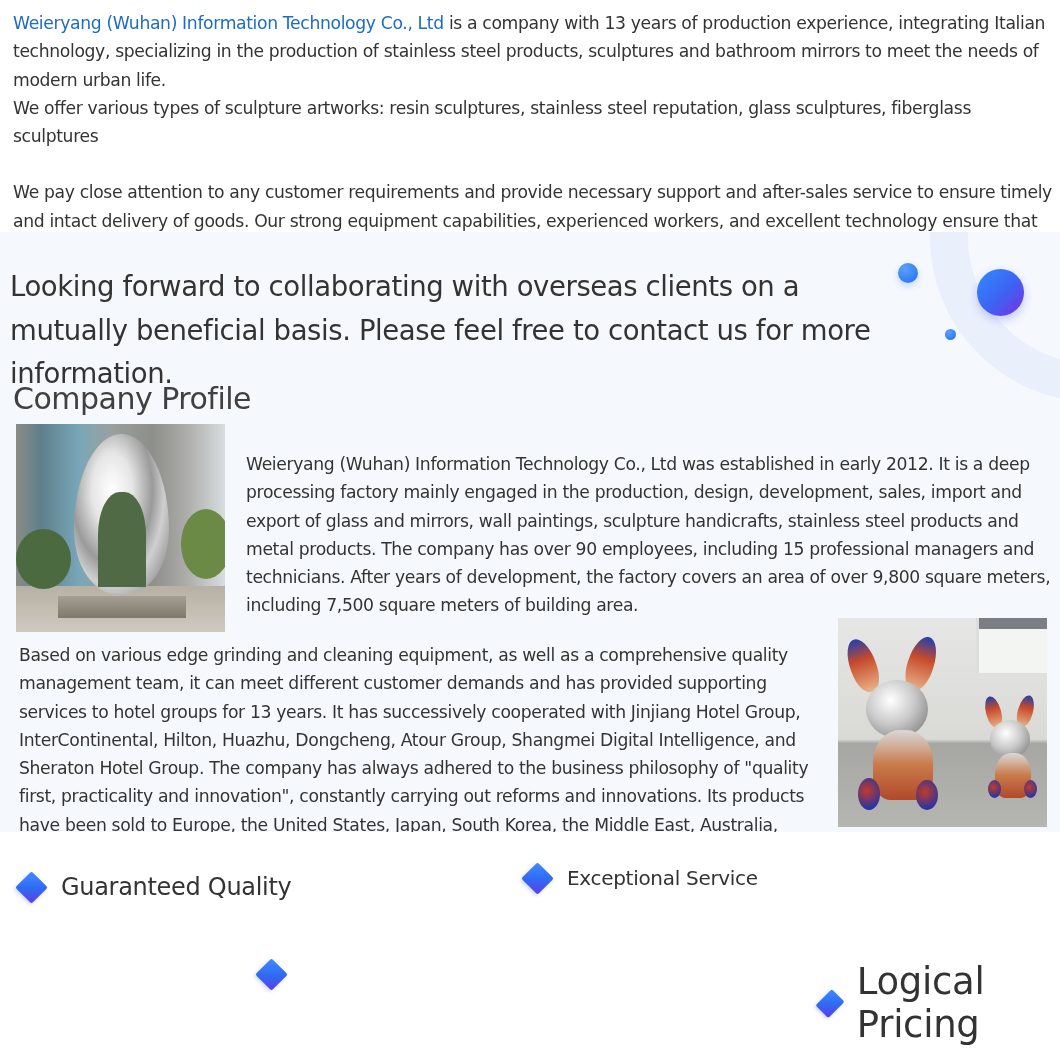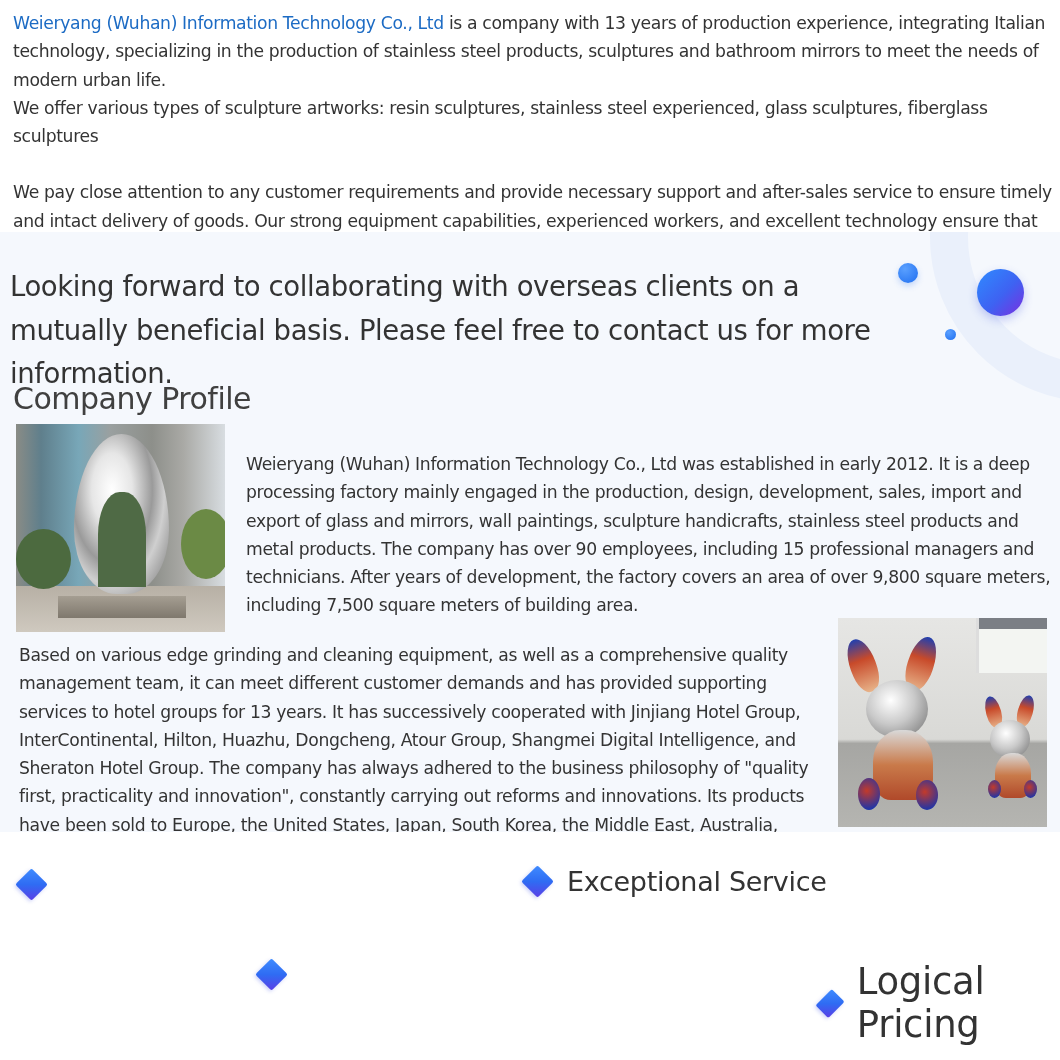--- a/index.html
+++ b/index.html
@@ -44,30 +44,30 @@
     .rb-body { position: absolute; border-radius: 45% 45% 30% 30%; background: linear-gradient(180deg, #d9d9d9 0%, #c97a4a 50%, #b0492a 100%); }
     .rb-foot { position: absolute; border-radius: 50%; background: radial-gradient(circle at 40% 40%, #c33a2a, #1e34a8 80%); }
 
     .profile-text-1 { position: absolute; left: 246px; top: 218px; width: 810px; font-size: 17.2px; line-height: 28.3px; color: #333; letter-spacing: -0.35px; }
     .profile-text-2 { position: absolute; left: 19px; top: 409px; width: 820px; font-size: 17.2px; line-height: 28.3px; color: #333; letter-spacing: -0.35px; }
 
     .feature { position: absolute; display: flex; align-items: center; }
     .diamond { width: 23px; height: 23px; transform: rotate(45deg); background: linear-gradient(135deg, #3f8cff 0%, #2f6cf3 50%, #5b3ee6 100%); box-shadow: 0 2px 4px rgba(60,80,230,0.25); margin-right: 18px; border-radius: 2px; }
     .feature-label { color: #333; letter-spacing: -0.3px; }
     .f1 { left: 20px; top: 873px; } .f1 .feature-label { font-size: 24px; }
-    .f2 { left: 526px; top: 866px; } .f2 .feature-label { font-size: 27px; }
+    .f2 { left: 526px; top: 866px; } .f2 .feature-label { font-size: 20px; }
     .f3 { left: 260px; top: 963px; } .f3 .feature-label { font-size: 24.5px; }
     .f4 { left: 821px; top: 960px; } .f4 .feature-label { font-size: 37px; }
   </style>
 </head>
 <body>
 
 <div class="intro">
   <p><a class="company-link" href="#">Weieryang (Wuhan) Information Technology Co., Ltd</a><span> is a company with 13 years of production experience, integrating Italian technology, specializing in the production of stainless steel products, sculptures and bathroom mirrors to meet the needs of modern urban life.</span></p>
-  <p>We offer various types of sculpture artworks: resin sculptures, stainless steel experienced, glass sculptures, fiberglass sculptures</p>
+  <p>We offer various types of sculpture artworks: resin sculptures, stainless steel reputation, glass sculptures, fiberglass sculptures</p>
   <div class="gap"></div>
   <p>We pay close attention to any customer requirements and provide necessary support and after-sales service to ensure timely and intact delivery of goods. Our strong equipment capabilities, experienced workers, and excellent technology ensure that we provide high-quality mirrors and services, which are the foundation of our long-term good reputation.</p>
 </div>
 
 <div class="blue-section">
   <div class="arc"></div>
   <div class="ball ball-small"></div>
   <div class="ball ball-big"></div>
   <div class="ball ball-tiny"></div>
 
@@ -99,20 +99,21 @@
     <div class="rb-body" style="left:157px;top:135px;width:36px;height:45px;"></div>
     <div class="rb-foot" style="left:150px;top:162px;width:13px;height:18px;"></div>
     <div class="rb-foot" style="left:186px;top:162px;width:13px;height:18px;"></div>
   </div>
 
   <div class="profile-text-2">Based on various edge grinding and cleaning equipment, as well as a comprehensive quality management team, it can meet different customer demands and has provided supporting services to hotel groups for 13 years. It has successively cooperated with Jinjiang Hotel Group, InterContinental, Hilton, Huazhu, Dongcheng, Atour Group, Shangmei Digital Intelligence, and Sheraton Hotel Group. The company has always adhered to the business philosophy of "quality first, practicality and innovation", constantly carrying out reforms and innovations. Its products have been sold to Europe, the United States, Japan, South Korea, the Middle East, Australia, Southeast Asia and other regions.</div>
 </div>
 
 <div class="feature f1">
   <span class="diamond"></span>
+  <span class="feature-label">Guaranteed Quality</span>
 </div>
 <div class="feature f2">
   <span class="diamond"></span>
   <span class="feature-label">Exceptional Service</span>
 </div>
 <div class="feature f3">
   <span class="diamond"></span>
 </div>
 <div class="feature f4">
   <span class="diamond"></span>

